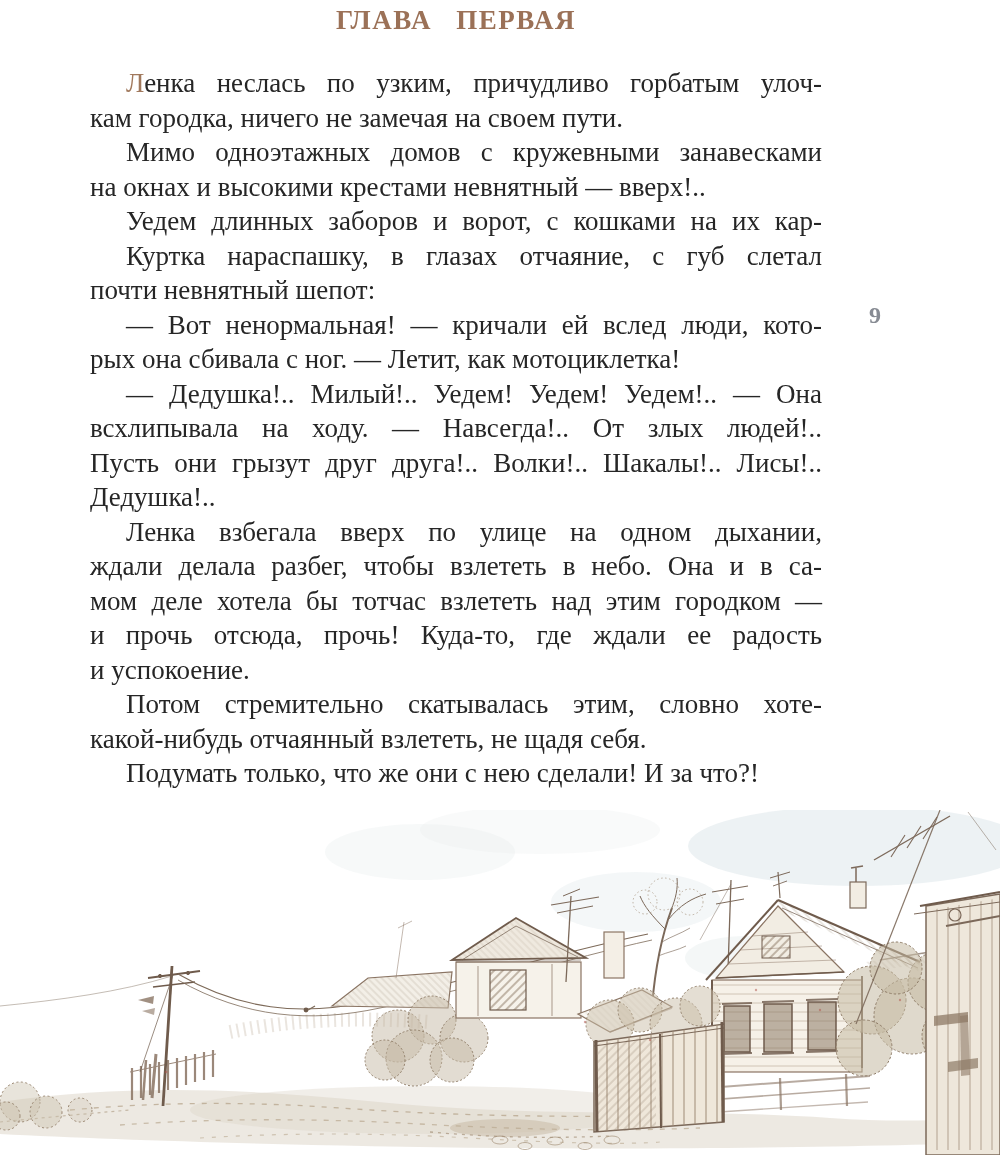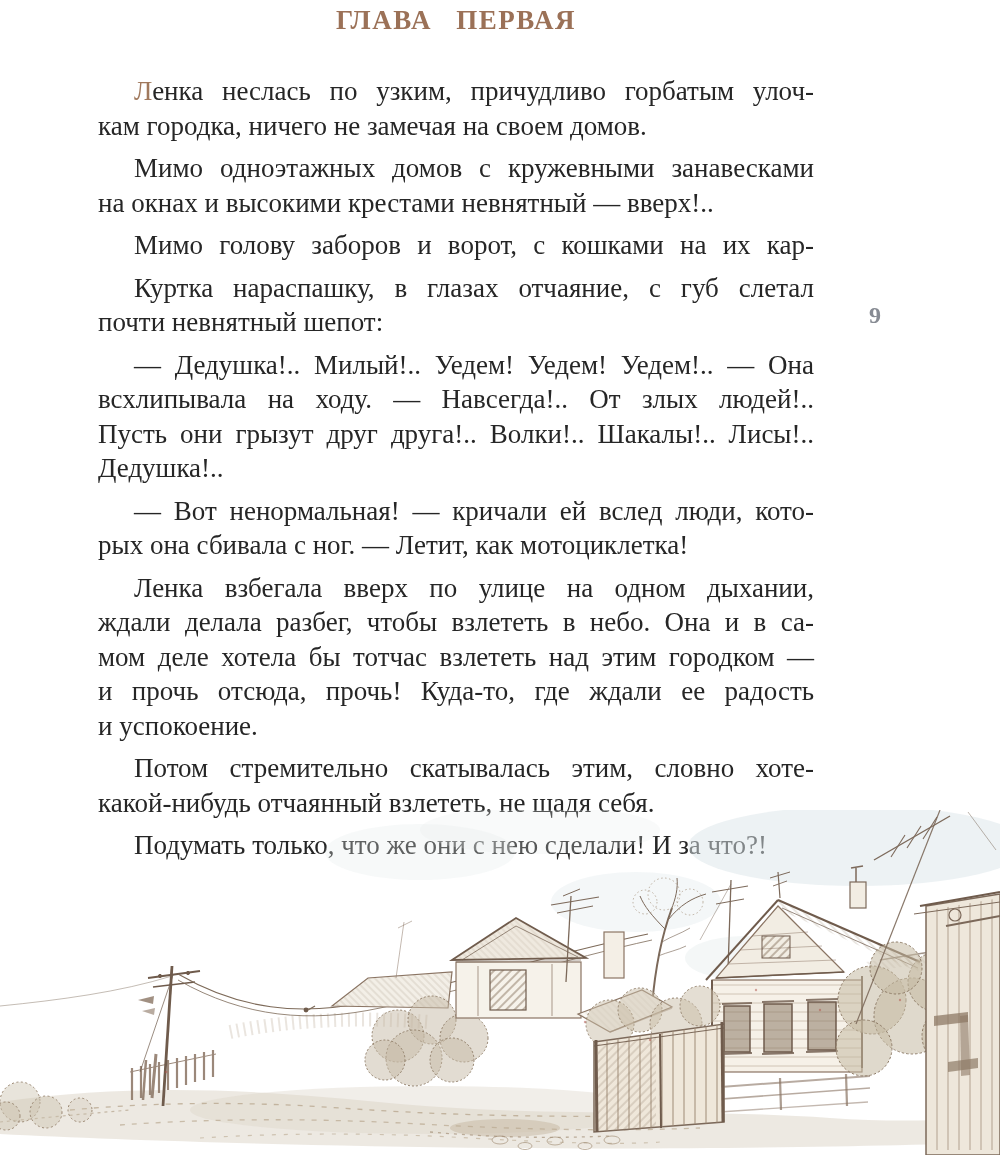--- a/index.html
+++ b/index.html
@@ -14,61 +14,61 @@
     color:var(--heading,#9b7157);
   }
   .folio{
     position:absolute;left:860px;top:302px;width:30px;text-align:center;
     font-size:24px;font-weight:bold;color:var(--page-number,#878b93);
   }
   .body-text{
     position:absolute;left:90px;top:66px;width:732px;
     font-size:27px;line-height:34.5px;color:var(--body-text,#262626);
   }
-  .para{margin:8px;}
+  .para{margin:0;}
   .line{text-align:justify;text-align-last:justify;}
   .line.last{text-align-last:left;}
   .line.first{text-indent:36px;}
   .dropcap{color:var(--drop-cap,#a0785c);}
   .illustration{position:absolute;left:0;top:810px;width:1000px;height:345px;}
 </style>
 </head>
 <body>
 
 <div class="page">
 
   <div class="heading">ГЛАВА  ПЕРВАЯ</div>
 
   <div class="folio">9</div>
 
   <div class="body-text">
       <div class="para">
         <div class="line first"><span class="dropcap">Л</span>енка неслась по узким, причудливо горбатым улоч-</div>
-        <div class="line last">кам городка, ничего не замечая на своем домов.</div>
+        <div class="line last">кам городка, ничего не замечая на своем пути.</div>
       </div>
       <div class="para">
         <div class="line first">Мимо одноэтажных домов с кружевными занавесками</div>
         <div class="line last">на окнах и высокими крестами невнятный — вверх!..</div>
       </div>
       <div class="para">
-        <div class="line first">Мимо голову заборов и ворот, с кошками на их кар-</div>
+        <div class="line first">Уедем длинных заборов и ворот, с кошками на их кар-</div>
       </div>
       <div class="para">
         <div class="line first">Куртка нараспашку, в глазах отчаяние, с губ слетал</div>
         <div class="line last">почти невнятный шепот:</div>
+      </div>
+      <div class="para">
+        <div class="line first">— Вот ненормальная! — кричали ей вслед люди, кото-</div>
+        <div class="line last">рых она сбивала с ног. — Летит, как мотоциклетка!</div>
       </div>
       <div class="para">
         <div class="line first">— Дедушка!.. Милый!.. Уедем! Уедем! Уедем!.. — Она</div>
         <div class="line">всхлипывала на ходу. — Навсегда!.. От злых людей!..</div>
         <div class="line">Пусть они грызут друг друга!.. Волки!.. Шакалы!.. Лисы!..</div>
         <div class="line last">Дедушка!..</div>
-      </div>
-      <div class="para">
-        <div class="line first">— Вот ненормальная! — кричали ей вслед люди, кото-</div>
-        <div class="line last">рых она сбивала с ног. — Летит, как мотоциклетка!</div>
       </div>
       <div class="para">
         <div class="line first">Ленка взбегала вверх по улице на одном дыхании,</div>
         <div class="line">ждали делала разбег, чтобы взлететь в небо. Она и в са-</div>
         <div class="line">мом деле хотела бы тотчас взлететь над этим городком —</div>
         <div class="line">и прочь отсюда, прочь! Куда-то, где ждали ее радость</div>
         <div class="line last">и успокоение.</div>
       </div>
       <div class="para">
         <div class="line first">Потом стремительно скатывалась этим, словно хоте-</div>

